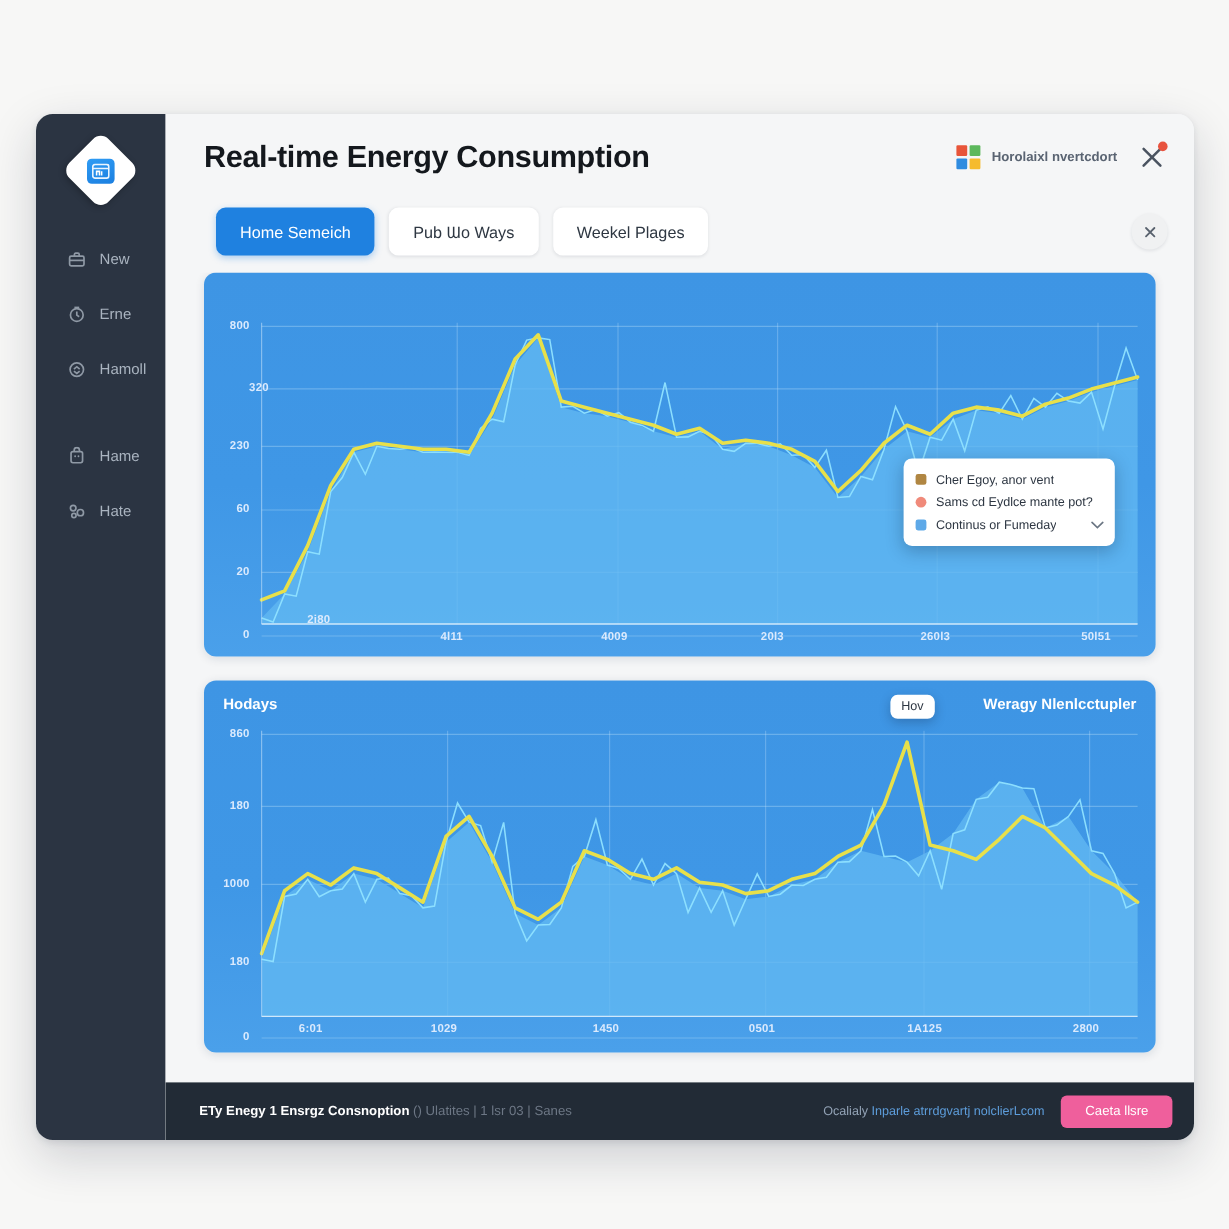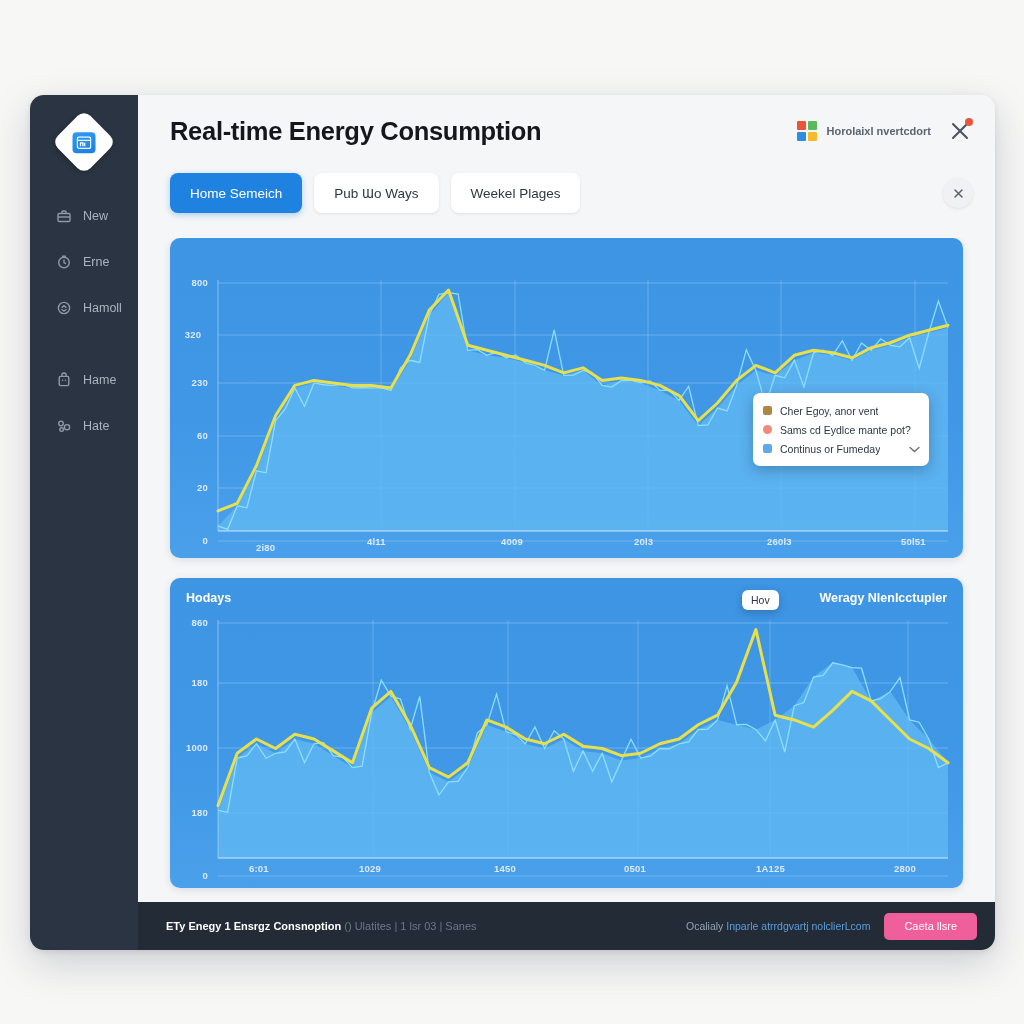--- a/index.html
+++ b/index.html
@@ -86,22 +86,23 @@
   #notify-x svg { display:block; }
   #notify-dot {
     position:absolute; top:0px; right:0px;
     width:8px;height:8px;border-radius:50%;
     background:#e8533f;
   }
 
   
   #tabrow {
     display: flex; align-items: center;
-    padding: 6px 22px 25px 32px;
+    padding: 6px 22px 14px 32px;
     gap: 12px;
+    margin-left: 10px;
   }
   .tab {
     height: 40px;
     padding: 0 20px;
     border-radius: 8px;
     background: #ffffff;
     color: #2e3742;
     font-size: 13.5px;
     display: flex; align-items: center; justify-content: center;
     box-shadow: 0 1px 3px rgba(20,30,50,0.10);
@@ -327,26 +328,26 @@
               <line x1="745" x2="745" y1="42" y2="293" stroke="#bfe2fb" stroke-width="1" stroke-opacity=".30"></line>
               <path d="M 48 293 L 48 287.98 L 67.21052631578948 267.9 L 86.42105263157895 232.76 L 105.63157894736841 182.56 L 124.84210526315789 149.93 L 144.05263157894737 144.91 L 163.26315789473682 147.42000000000002 L 182.47368421052633 149.93 L 201.68421052631578 149.93 L 220.89473684210526 152.44 L 240.10526315789474 122.32 L 259.3157894736842 77.14000000000001 L 278.52631578947364 54.55000000000001 L 297.7368421052631 112.28 L 316.94736842105266 117.30000000000001 L 336.1578947368421 119.81 L 355.36842105263156 124.82999999999998 L 374.57894736842104 132.35999999999999 L 393.7894736842105 137.38 L 413 132.35999999999999 L 432.2105263157895 147.42000000000002 L 451.42105263157896 142.4 L 470.63157894736844 144.91 L 489.8421052631579 152.44 L 509.05263157894734 162.48 L 528.2631578947369 187.57999999999998 L 547.4736842105262 170.01 L 566.6842105263158 147.42000000000002 L 585.8947368421053 132.35999999999999 L 605.1052631578947 137.38 L 624.3157894736842 122.32 L 643.5263157894736 114.79000000000002 L 662.7368421052631 117.30000000000001 L 681.9473684210526 122.32 L 701.1578947368421 112.28 L 720.3684210526316 107.25999999999999 L 739.578947368421 99.72999999999999 L 758.7894736842105 94.70999999999998 L 778 89.69 L 778 293 Z" fill="#62b9f2" fill-opacity=".78"></path>
               <path d="M 48 287.98 L 57.60526315789474 291.33541153335045 L 67.21052631578948 267.9 L 76.81578947368422 269.82762846150547 L 86.42105263157895 232.76 L 96.02631578947367 234.80083561599793 L 105.63157894736841 182.56 L 115.23684210526315 171.0111777563443 L 124.84210526315789 149.93 L 134.44736842105263 168.20322070044583 L 144.05263157894737 144.91 L 153.65789473684208 146.73655275848768 L 163.26315789473682 147.42000000000002 L 172.86842105263156 146.23517143561386 L 182.47368421052633 149.93 L 192.07894736842104 149.66082972179356 L 201.68421052631578 149.93 L 211.28947368421052 150.07229304912553 L 220.89473684210526 152.44 L 230.5 129.91094776663238 L 240.10526315789474 122.32 L 249.71052631578948 124.49954840749314 L 259.3157894736842 77.14000000000001 L 268.92105263157896 56.41606040380657 L 278.52631578947364 54.55000000000001 L 288.1315789473684 55.98307948602539 L 297.7368421052631 112.28 L 307.3421052631579 111.60356801911863 L 316.94736842105266 117.30000000000001 L 326.5526315789474 114.26550974151232 L 336.1578947368421 119.81 L 345.7631578947368 116.89581823345338 L 355.36842105263156 124.82999999999998 L 364.9736842105263 127.49705522333676 L 374.57894736842104 132.35999999999999 L 384.1842105263158 91.79336127829217 L 393.7894736842105 137.38 L 403.39473684210526 137.08496901791835 L 413 132.35999999999999 L 422.60526315789474 135.36667668681415 L 432.2105263157895 147.42000000000002 L 441.8157894736842 149.13381902649178 L 451.42105263157896 142.4 L 461.0263157894737 142.4871985060871 L 470.63157894736844 144.91 L 480.2368421052632 142.9515990762174 L 489.8421052631579 152.44 L 499.4473684210526 152.02217505787036 L 509.05263157894734 162.48 L 518.6578947368421 148.22720149605624 L 528.2631578947369 187.57999999999998 L 537.8684210526316 186.8559890582133 L 547.4736842105262 170.01 L 557.078947368421 172.8930542373971 L 566.6842105263158 147.42000000000002 L 576.2894736842106 111.8908133530521 L 585.8947368421053 132.35999999999999 L 595.5 166.79984148233882 L 605.1052631578947 137.38 L 614.7105263157894 139.7931232317387 L 624.3157894736842 122.32 L 633.921052631579 148.79578621827847 L 643.5263157894736 114.79000000000002 L 653.1315789473683 112.12483846664949 L 662.7368421052631 117.30000000000001 L 672.3421052631579 102.734553279321 L 681.9473684210526 122.32 L 691.5526315789473 105.05673151148835 L 701.1578947368421 112.28 L 710.7631578947369 100.77518237740051 L 720.3684210526316 107.25999999999999 L 729.9736842105262 108.92499733153292 L 739.578947368421 99.72999999999999 L 749.1842105263158 130.43491672239372 L 758.7894736842105 94.70999999999998 L 768.3947368421052 63.036602876371745 L 778 89.69" fill="none" stroke="#8fe2ff" stroke-width="1.3" stroke-opacity=".95"></path>
               <path d="M 48 272.92 L 67.21052631578948 265.39 L 86.42105263157895 227.74 L 105.63157894736841 177.54 L 124.84210526315789 147.42000000000002 L 144.05263157894737 142.4 L 163.26315789473682 144.91 L 182.47368421052633 147.42000000000002 L 201.68421052631578 147.42000000000002 L 220.89473684210526 149.93 L 240.10526315789474 117.30000000000001 L 259.3157894736842 72.12 L 278.52631578947364 52.04000000000002 L 297.7368421052631 107.25999999999999 L 316.94736842105266 112.28 L 336.1578947368421 117.30000000000001 L 355.36842105263156 122.32 L 374.57894736842104 127.34 L 393.7894736842105 134.87 L 413 129.85 L 432.2105263157895 142.4 L 451.42105263157896 139.89000000000001 L 470.63157894736844 142.4 L 489.8421052631579 147.42000000000002 L 509.05263157894734 157.45999999999998 L 528.2631578947369 182.56 L 547.4736842105262 164.99 L 566.6842105263158 142.4 L 585.8947368421053 127.34 L 605.1052631578947 134.87 L 624.3157894736842 117.30000000000001 L 643.5263157894736 112.28 L 662.7368421052631 114.79000000000002 L 681.9473684210526 119.81 L 701.1578947368421 109.77000000000001 L 720.3684210526316 104.75 L 739.578947368421 97.22 L 758.7894736842105 92.19999999999999 L 778 87.18" fill="none" stroke="#e8e04a" stroke-width="3" stroke-linejoin="round" stroke-linecap="round"></path>
               <line x1="48" x2="778" y1="293" y2="293" stroke="#cfe8fb" stroke-width="1.2"></line>
               <line x1="48" x2="48" y1="42" y2="293" stroke="#cfe8fb" stroke-width="1" stroke-opacity=".5"></line>
             </svg>
         </div>
         <div id="ticks-1">
             <span class="ylab" style="left: 8px; width: 30px; top: 39px;">800</span>
-            <span class="ylab" style="left: 8px; width: 30px; top: 91px; text-align: center;">320</span>
+            <span class="ylab" style="left: 24px; width: 30px; top: 91px;">320</span>
             <span class="ylab" style="left: 8px; width: 30px; top: 139px;">230</span>
             <span class="ylab" style="left: 8px; width: 30px; top: 192px;">60</span>
             <span class="ylab" style="left: 8px; width: 30px; top: 244px;">20</span>
             <span class="ylab" style="left: 8px; width: 30px; top: 297px;">0</span>
-            <span class="xlab" style="left: 86px; top: 304px;">2i80</span>
+            <span class="xlab" style="left: 86px; top: 284px;">2i80</span>
             <span class="xlab" style="left: 197px; top: 298px;">4l11</span>
             <span class="xlab" style="left: 331px; top: 298px;">4009</span>
             <span class="xlab" style="left: 464px; top: 298px;">20l3</span>
             <span class="xlab" style="left: 597px; top: 298px;">260l3</span>
             <span class="xlab" style="left: 731px; top: 298px;">50l51</span>
           </div>
 
         <div id="legend-pop">
           <div class="leg-row">
             <span class="leg-sw" style="background:#b08642"></span>

